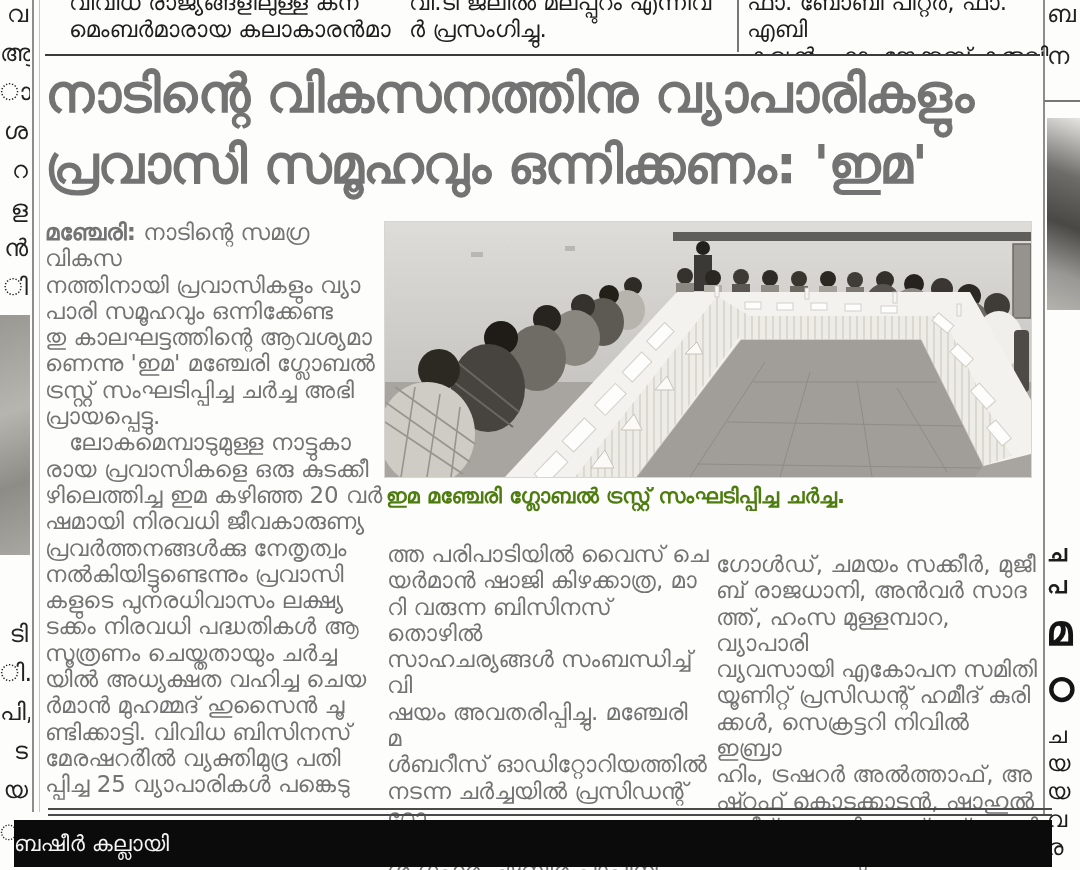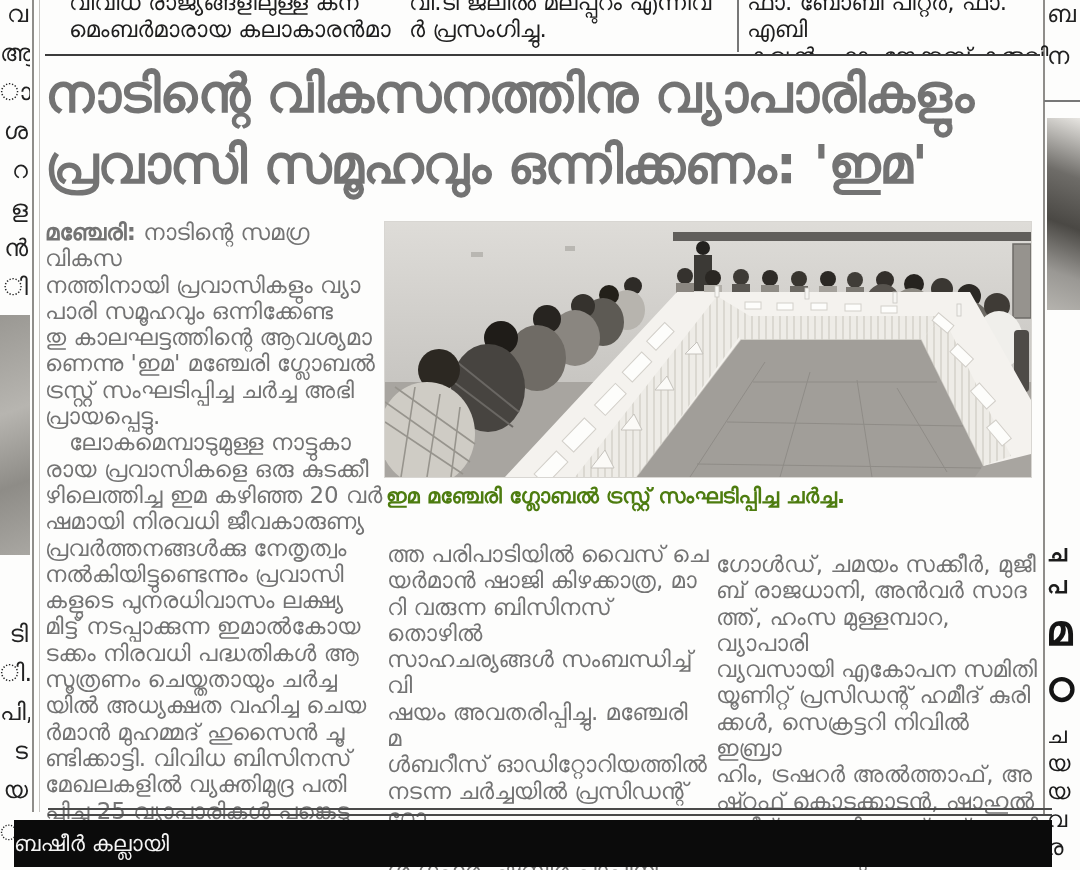--- a/index.html
+++ b/index.html
@@ -160,27 +160,26 @@
         <div class="tline">പ്രായപ്പെട്ടു.</div>
       </div>
     <div class="para2">
         <div class="tline">ലോകമെമ്പാടുമുള്ള നാട്ടുകാ</div>
         <div class="tline">രായ പ്രവാസികളെ ഒരു കുടക്കീ</div>
         <div class="tline">ഴിലെത്തിച്ച ഇമ കഴിഞ്ഞ 20 വർ</div>
         <div class="tline">ഷമായി നിരവധി ജീവകാരുണ്യ</div>
         <div class="tline">പ്രവർത്തനങ്ങൾക്കു നേതൃത്വം</div>
         <div class="tline">നൽകിയിട്ടുണ്ടെന്നും പ്രവാസി</div>
         <div class="tline">കളുടെ പുനരധിവാസം ലക്ഷ്യ</div>
-        <div class="tline">മിട്ട് നടപ്പാക്കുന്ന ഇമാൽകോയ</div>
         <div class="tline">ടക്കം നിരവധി പദ്ധതികൾ ആ</div>
         <div class="tline">സൂത്രണം ചെയ്തതായും ചർച്ച</div>
         <div class="tline">യിൽ അധ്യക്ഷത വഹിച്ച ചെയ</div>
         <div class="tline">ർമാൻ മുഹമ്മദ് ഹുസൈൻ ചൂ</div>
         <div class="tline">ണ്ടിക്കാട്ടി.  വിവിധ ബിസിനസ്</div>
-        <div class="tline">മേഖലകളിൽ വ്യക്തിമുദ്ര പതി</div>
+        <div class="tline">മേരഷറർിൽ വ്യക്തിമുദ്ര പതി</div>
         <div class="tline">പ്പിച്ച 25 വ്യാപാരികൾ പങ്കെടു</div>
       </div>
   </div>
 
   <div class="photo">
     <svg viewBox="0 0 646 255" preserveAspectRatio="none">
       <defs>
         <linearGradient id="wallg" x1="0" y1="0" x2="0" y2="1">
           <stop offset="0" stop-color="#dedcd8"></stop>
             <stop offset="1" stop-color="#c7c5c1"></stop>

